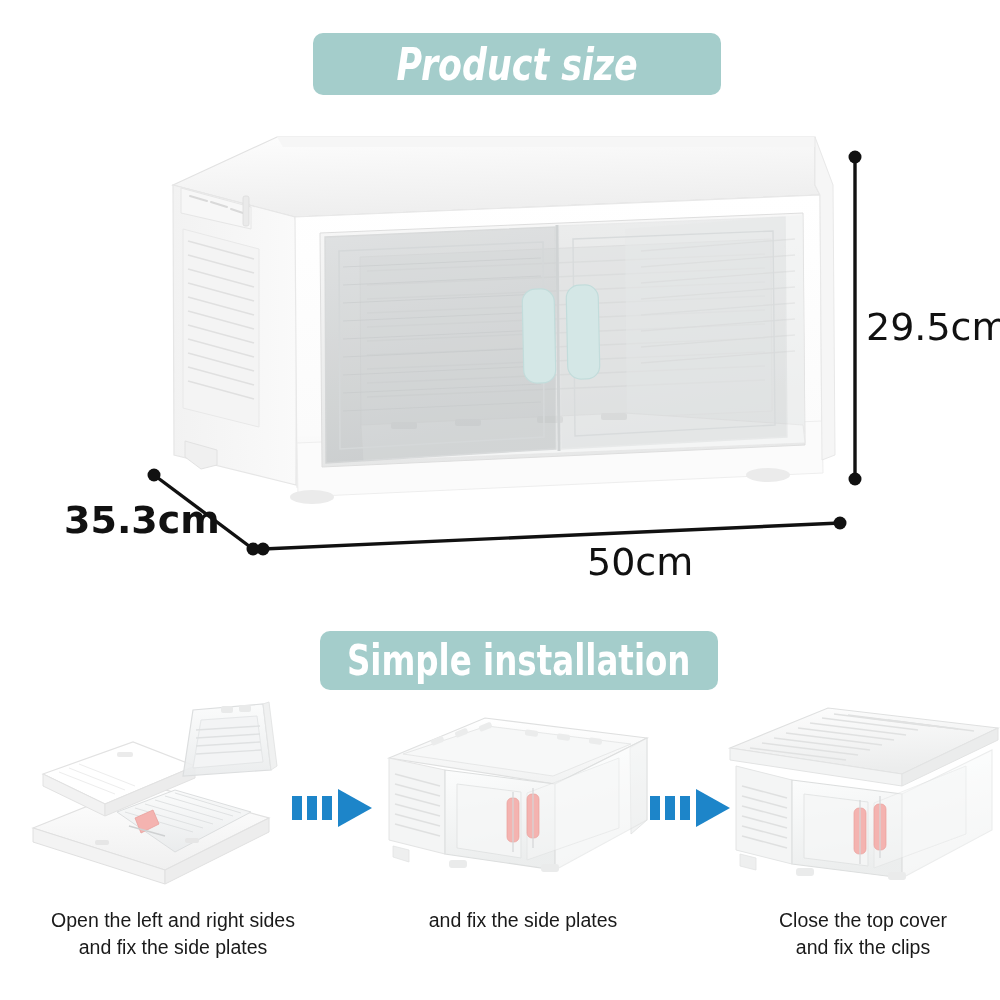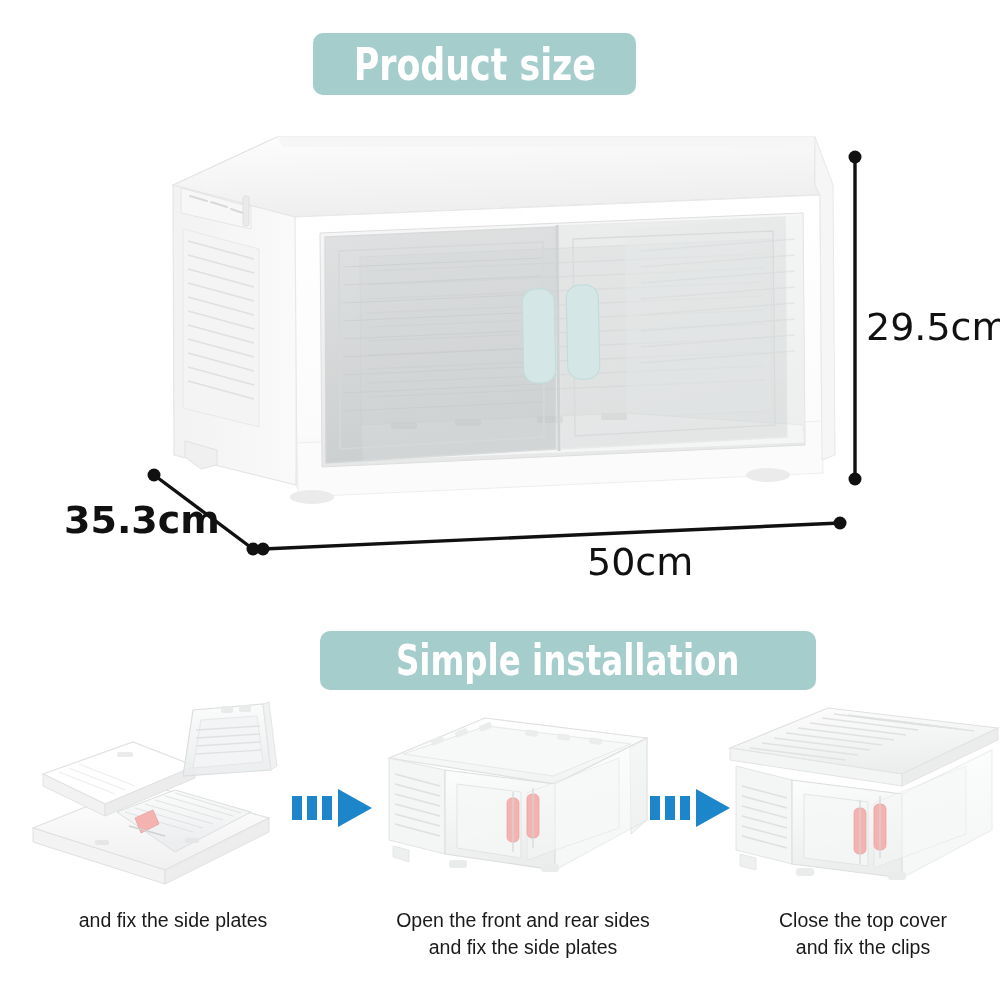--- a/index.html
+++ b/index.html
@@ -30,28 +30,29 @@
     color: #ffffff;
     font-weight: bold;
     font-family: "DejaVu Sans Condensed", "Liberation Sans Narrow", "Liberation Sans", sans-serif;
     letter-spacing: 0px;
     transform: scaleX(0.86);
     white-space: nowrap;
   }
   #banner-product {
     left: 313px;
     top: 33px;
-    width: 323px;
+    width: 408px;
     height: 62px;
+    font-style: italic;
   }
   #banner-product .banner-text { font-size: 45px; }
   #banner-install {
     left: 320px;
     top: 631px;
-    width: 496px;
+    width: 398px;
     height: 59px;
   }
   #banner-install .banner-text { font-size: 42px; }
 
   
   .dim-label {
     position: absolute;
     font-size: 38px;
     font-family: "DejaVu Sans", sans-serif;
     color: #111111;
@@ -508,24 +509,24 @@
     </g>
 
     <g fill="#eaebeb">
       <rect x="76" y="168" width="18" height="8" rx="3"></rect>
       <rect x="168" y="172" width="18" height="8" rx="3"></rect>
     </g>
   </svg>
 </div>
 
 <div class="caption" id="caption-1">
+  <span class="caption-line">Open the left and right sides</span>
   <span class="caption-line">and fix the side plates</span>
 </div>
 
 <div class="caption" id="caption-2">
-  <span class="caption-line">Open the front and rear sides</span>
   <span class="caption-line">and fix the side plates</span>
 </div>
 
 <div class="caption" id="caption-3">
   <span class="caption-line">Close the top cover</span>
   <span class="caption-line">and fix the clips</span>
 </div>
 
 </body></html>

